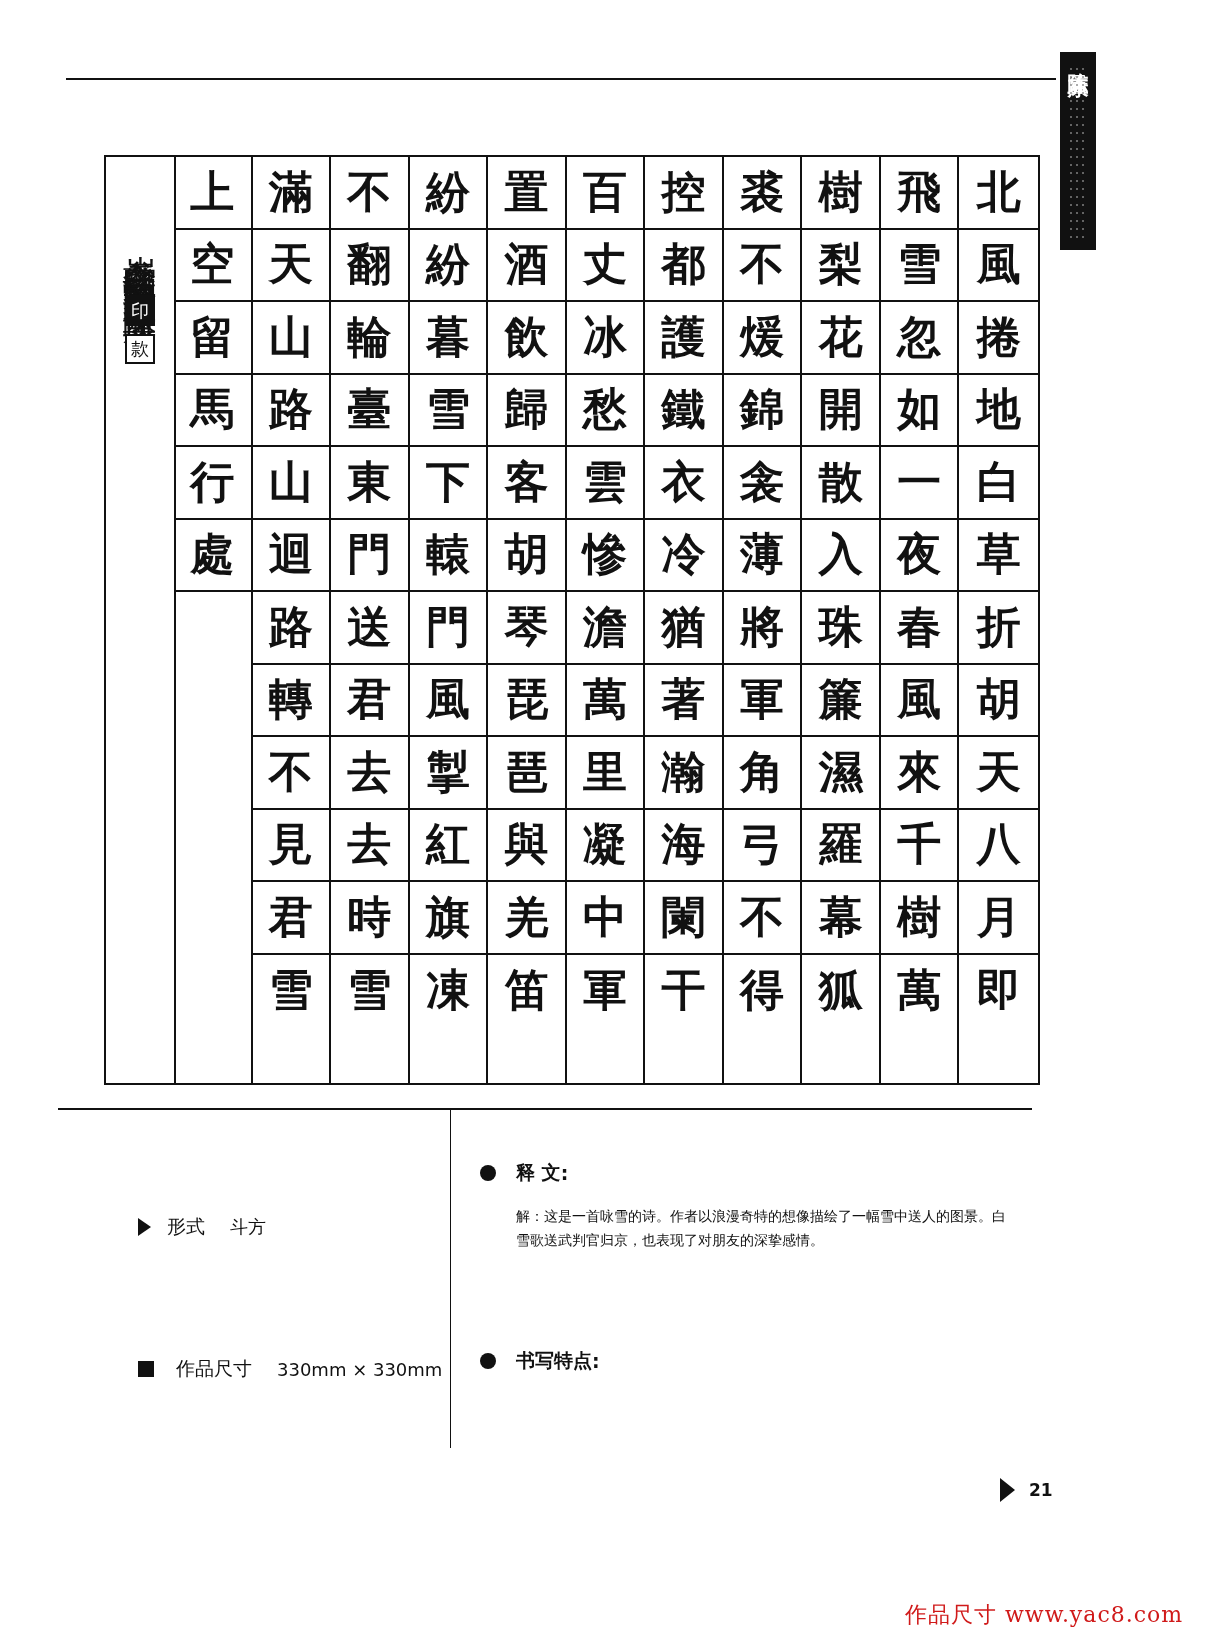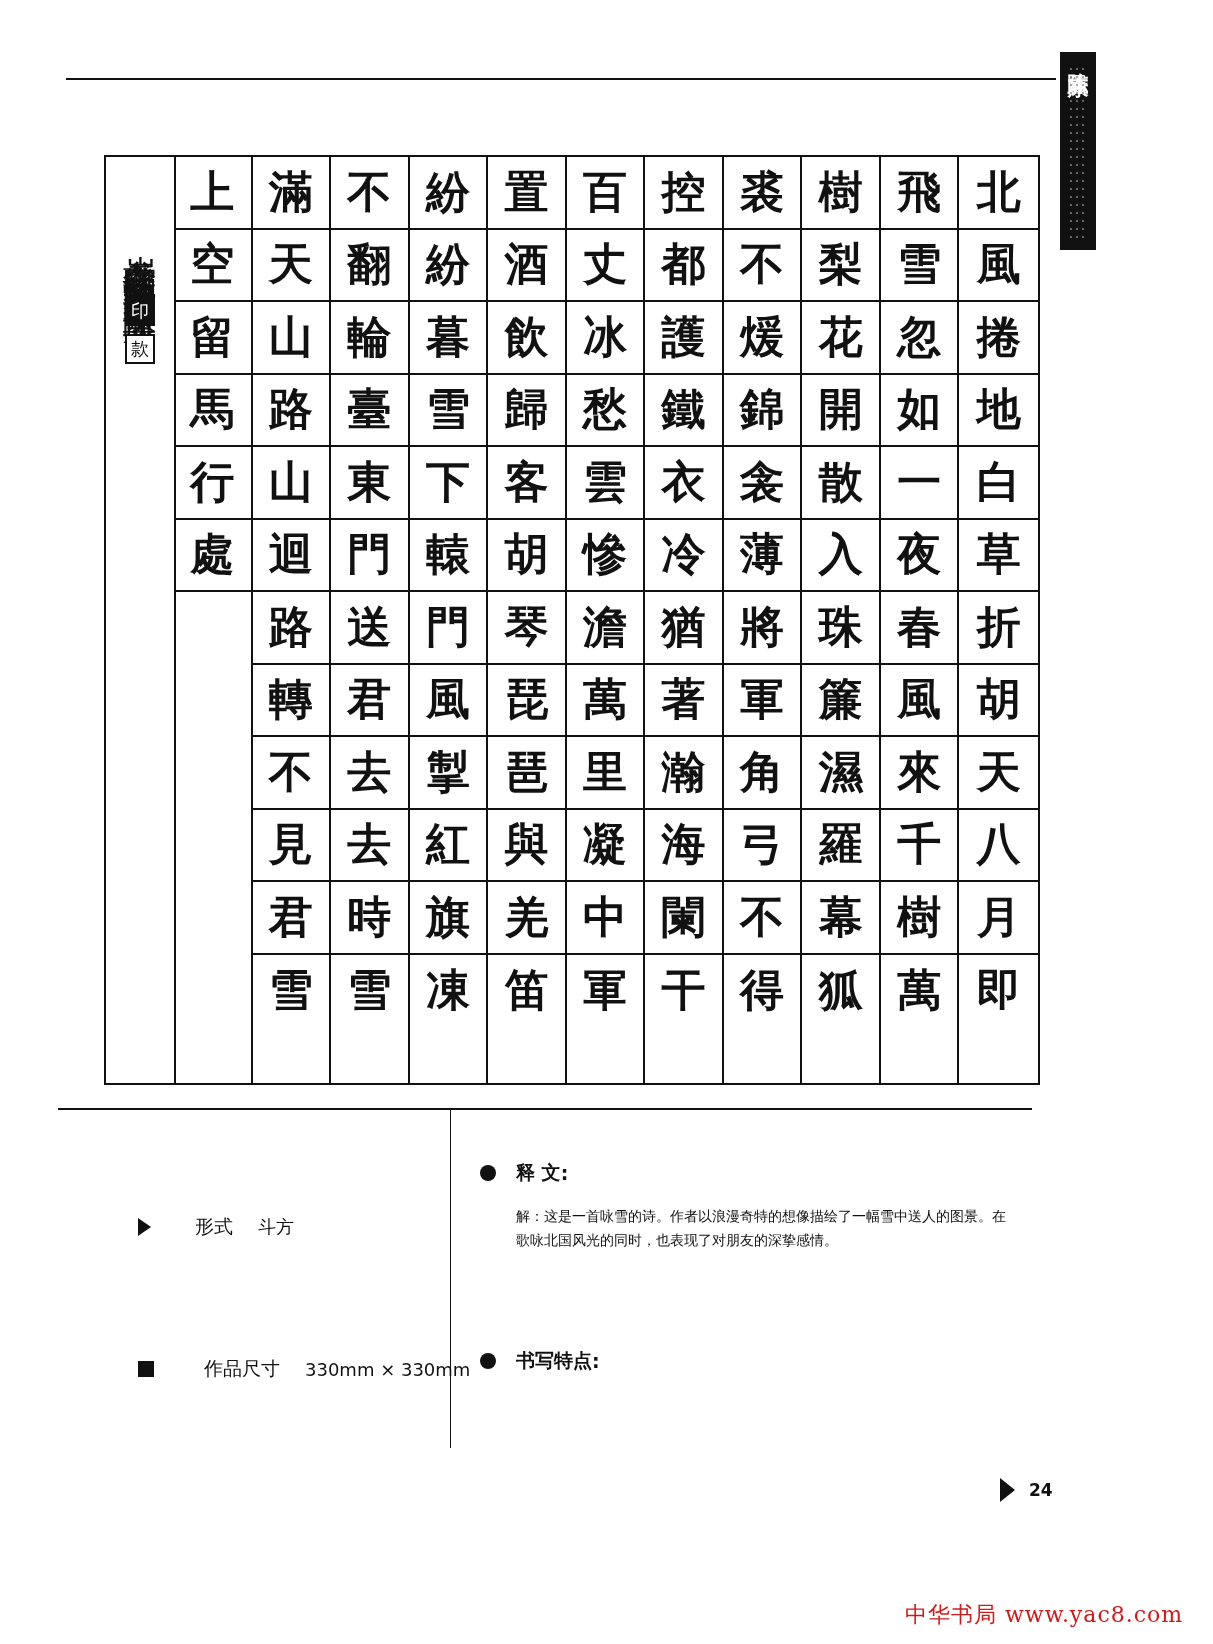--- a/index.html
+++ b/index.html
@@ -34,21 +34,21 @@
   .cell.last { border-bottom:none; }
 
   .mid-rule { position:absolute; left:58px; top:1108px; width:974px; height:2px; background:#111; }
   .vdiv { position:absolute; left:450px; top:1108px; width:1px; height:340px; background:#111; }
 
   .meta-item { position:absolute; left:138px; display:flex; align-items:center;
                font-family:"DejaVu Sans", sans-serif; }
   .tri { width:0; height:0; border-top:9px solid transparent; border-bottom:9px solid transparent;
          border-left:13px solid #111; margin-right:16px; }
   .sq { width:16px; height:16px; background:#111; margin-right:22px; }
-  .meta-label { font-size:19px;margin-left:28px; }
+  .meta-label { font-size:19px; }
   .meta-value { font-size:18px; margin-left:25px; }
 
   .sec { position:absolute; left:480px; font-family:"DejaVu Sans", sans-serif; }
   .sec .head { display:flex; align-items:center; font-weight:bold; font-size:19px; }
   .dot { width:16px; height:16px; border-radius:50%; background:#111; margin-right:20px; }
   .sec .body { margin-left:36px; margin-top:10px; font-size:14px; line-height:24px; width:500px; }
   .sec .body.big { font-size:18px; line-height:30px; }
 
   .page-num { position:absolute; left:1000px; top:1478px; display:flex; align-items:center;
               font-family:"DejaVu Sans", sans-serif; font-weight:bold; font-size:17px; }
@@ -247,30 +247,30 @@
   <span class="meta-value">330mm × 330mm</span>
 </div>
 
 <div class="sec" style="top:1160px;">
   <div class="head">
     <span class="dot"></span>
     <span>释 文</span>
       <span>:</span>
   </div>
   <div class="body" style="margin-top:18px;">
-    <div>解：这是一首咏雪的诗。作者以浪漫奇特的想像描绘了一幅雪中送人的图景。在歌咏北国风光的同时，也表现了对朋友的深挚感情。</div>
+    <div>解：这是一首咏雪的诗。作者以浪漫奇特的想像描绘了一幅雪中送人的图景。白雪歌送武判官归京，也表现了对朋友的深挚感情。</div>
   </div>
 </div>
 
 <div class="sec" style="top:1348px;">
   <div class="head">
     <span class="dot"></span>
     <span>书写特点</span>
       <span>:</span>
   </div>
 </div>
 
 <div class="page-num">
   <span class="tri"></span>
-  <span>24</span>
-</div>
-
-<div class="watermark">中华书局 www.yac8.com</div>
+  <span>21</span>
+</div>
+
+<div class="watermark">作品尺寸 www.yac8.com</div>
 
 </body></html>

